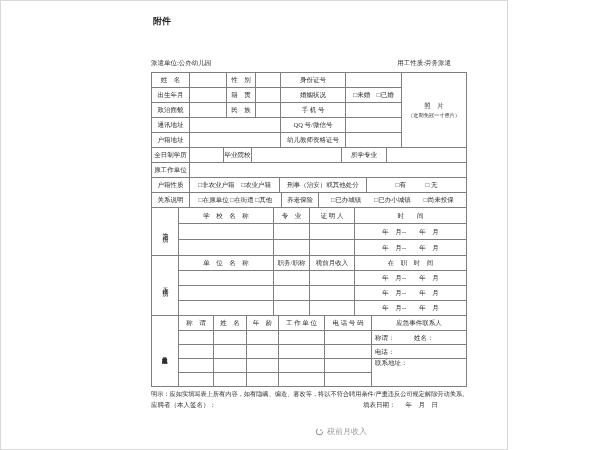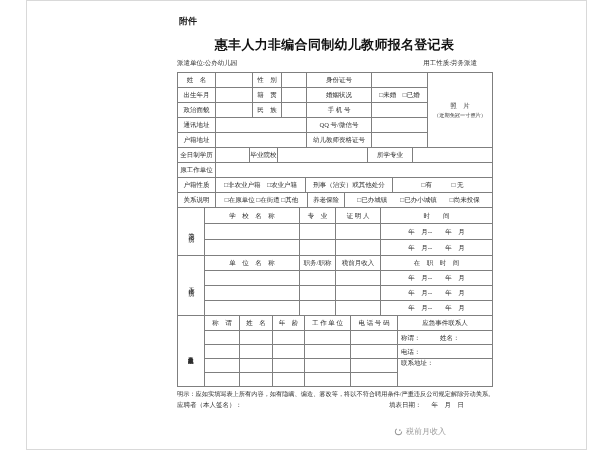--- a/index.html
+++ b/index.html
@@ -1,17 +1,17 @@
 <!DOCTYPE html>
 <html><head>
 <meta charset="utf-8">
 <style>
   html,body{margin:0;padding:0;background:#fff;}
-  .page{position:relative;width:561px;height:450px;background:#ffffff;box-sizing:border-box;
-        border:1px solid #d9d9d9;font-family:"Liberation Serif","DejaVu Serif",serif;color:#303030;overflow:hidden;margin-left:26px;}
+  .page{position:relative;width:508px;height:450px;background:#ffffff;box-sizing:border-box;
+        border:1px solid #d9d9d9;font-family:"Liberation Serif","DejaVu Serif",serif;color:#303030;overflow:hidden;}
   .attachment{position:absolute;left:152px;top:14px;font-size:9px;font-weight:bold;color:#1c1c1c;}
   .doc-title{position:absolute;left:150px;top:35px;width:315px;text-align:center;
              font-size:13px;font-weight:bold;color:#101010;letter-spacing:.3px;}
   .subhead{position:absolute;left:150px;top:58px;width:315px;display:flex;justify-content:space-between;
            font-size:6.5px;color:#2e2e2e;}
   .subhead .right{margin-right:15px;}
   .form{position:absolute;left:150px;top:71px;width:315px;}
   .form table{border-collapse:collapse;table-layout:fixed;width:315px;margin-top:-1px;}
   .form table.first{margin-top:0;}
   .form td{border:1px solid #7f7f7f;font-size:6.5px;text-align:center;vertical-align:middle;
@@ -30,21 +30,20 @@
   .sig-date{margin-left:auto;margin-right:28px;display:flex;gap:10px;}
   .brand{position:absolute;right:140px;top:425px;font-size:8px;color:#9b9b9b;display:flex;align-items:center;gap:3px;
          font-family:"Liberation Sans","DejaVu Sans",sans-serif;}
 </style>
 </head>
 <body>
 
 <div class="page">
 
   <div class="attachment">附件</div>
-  <div class="doc-title">惠丰人力非编合同制幼儿教师报名登记表</div>
 
   <div class="subhead">
     <span>派遣单位:公办幼儿园</span>
     <span class="right">用工性质:劳务派遣</span>
   </div>
 
   <div class="form">
 
     <table class="first">
       <colgroup>

